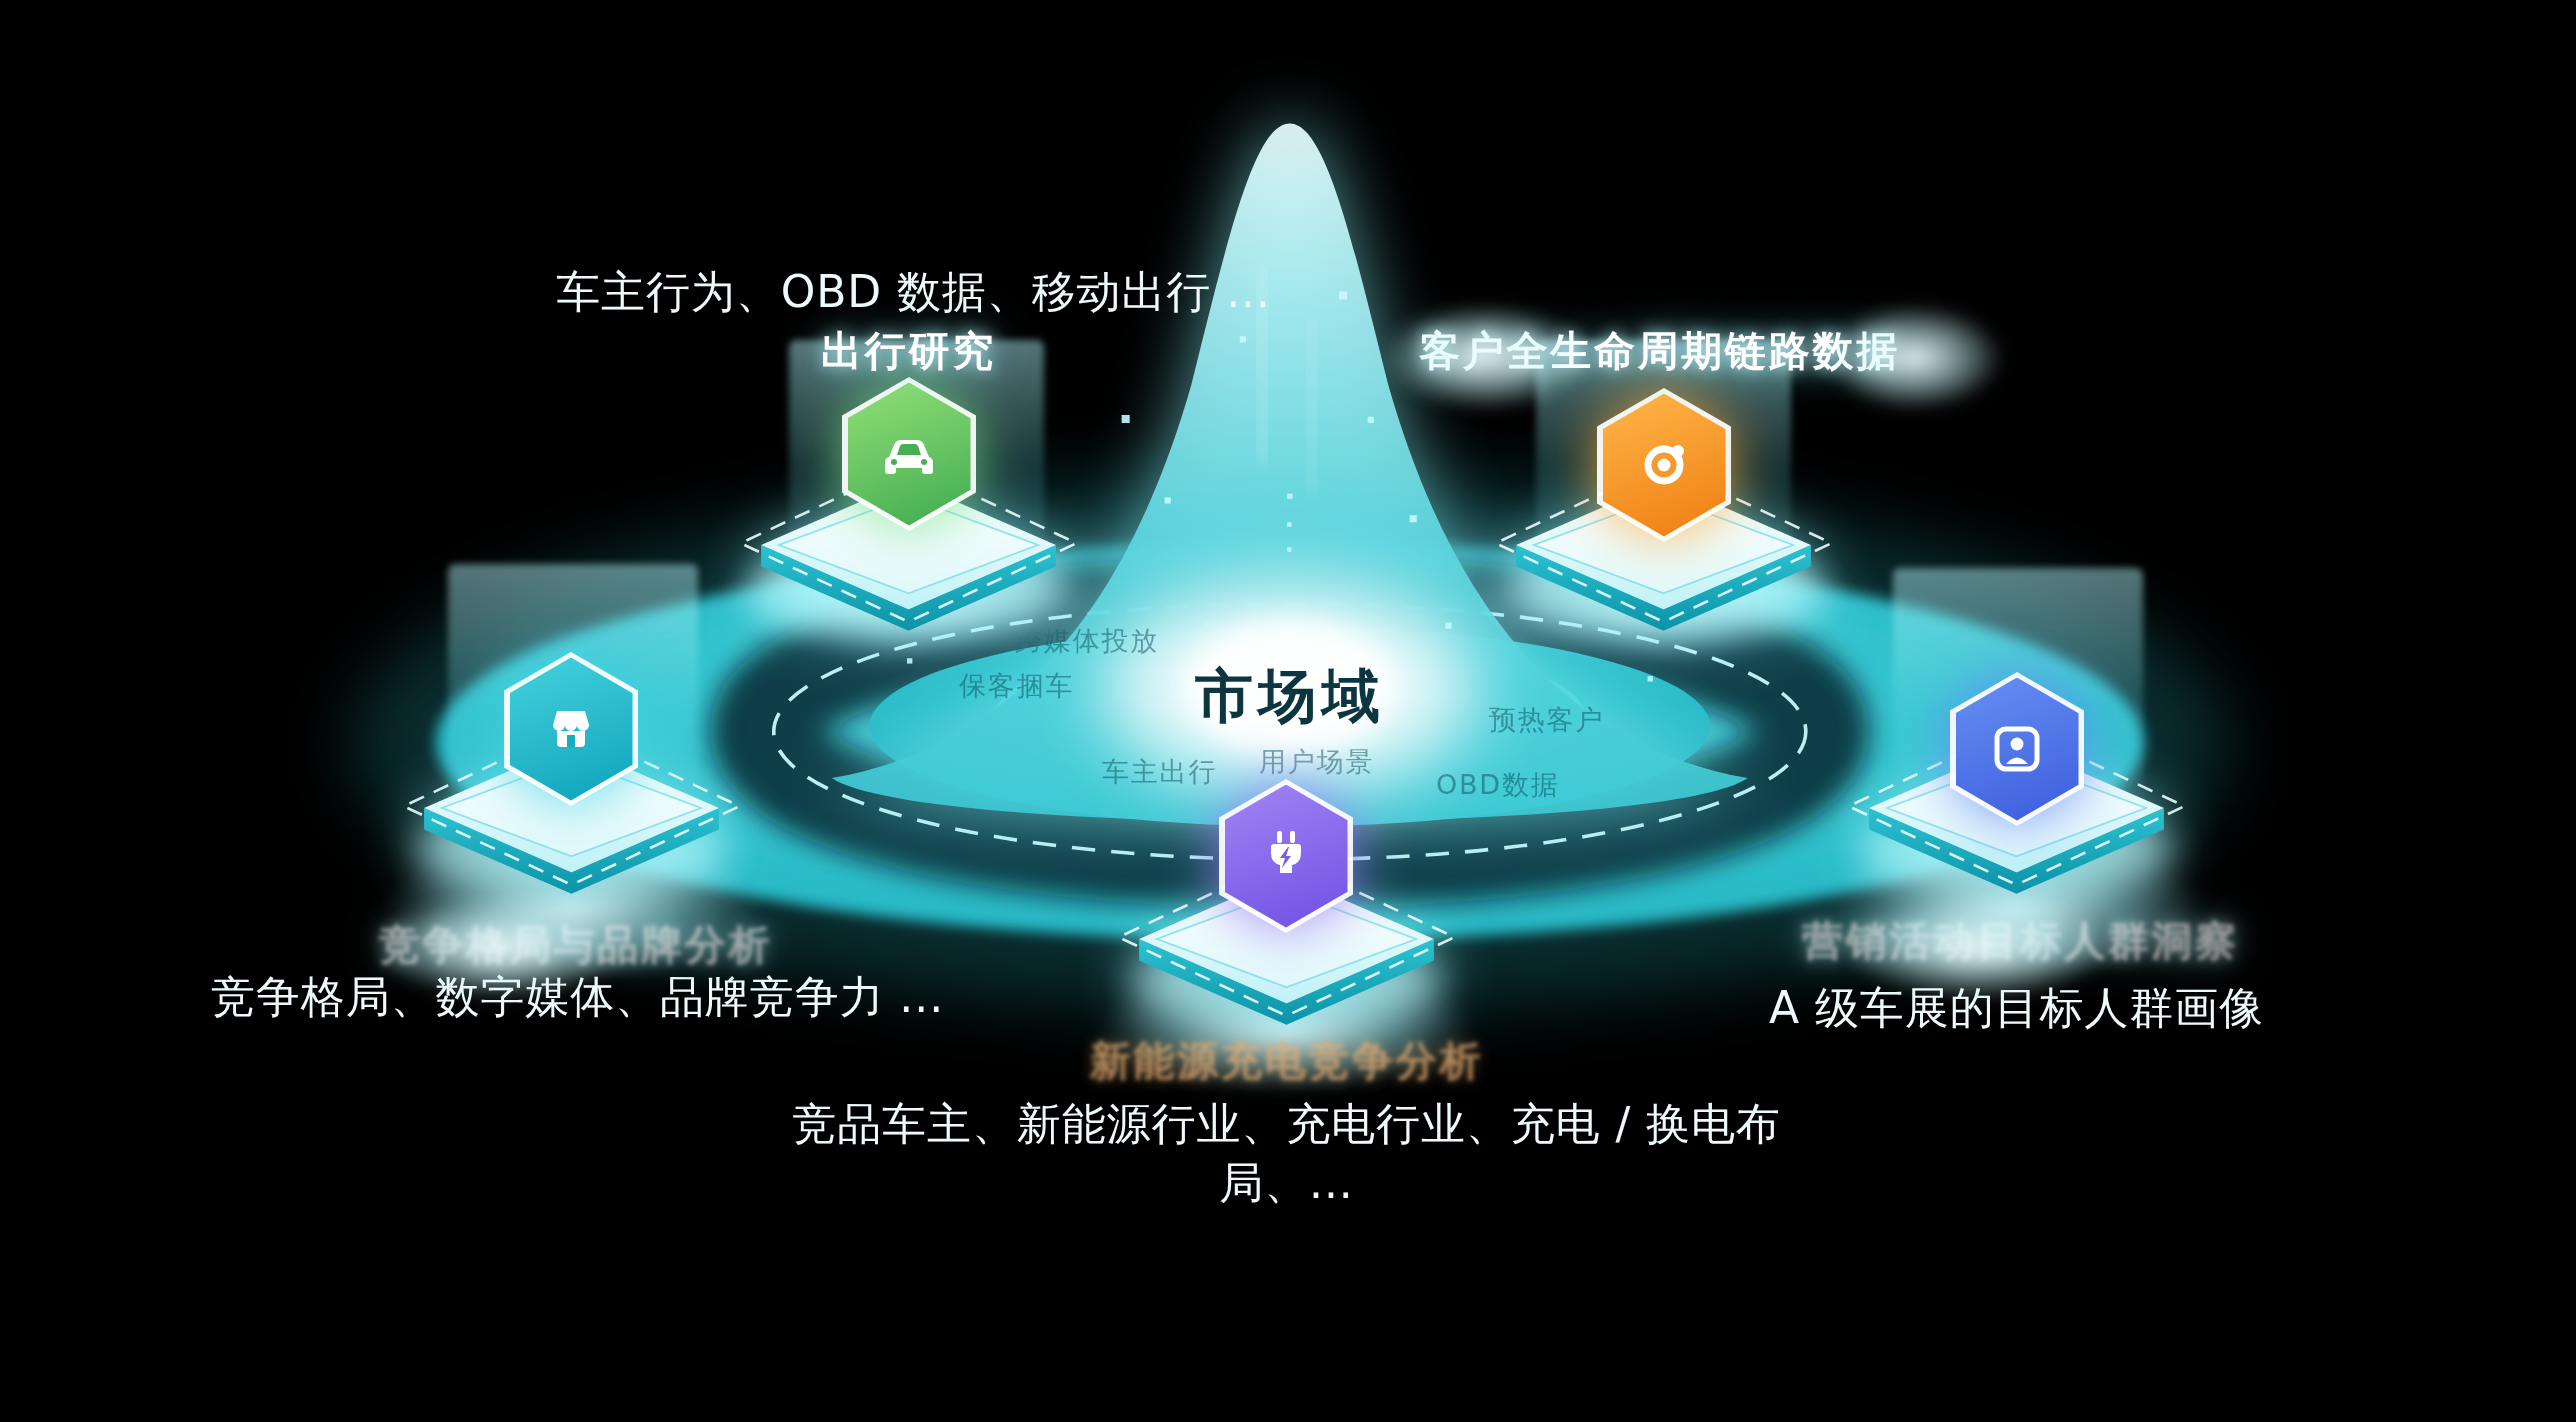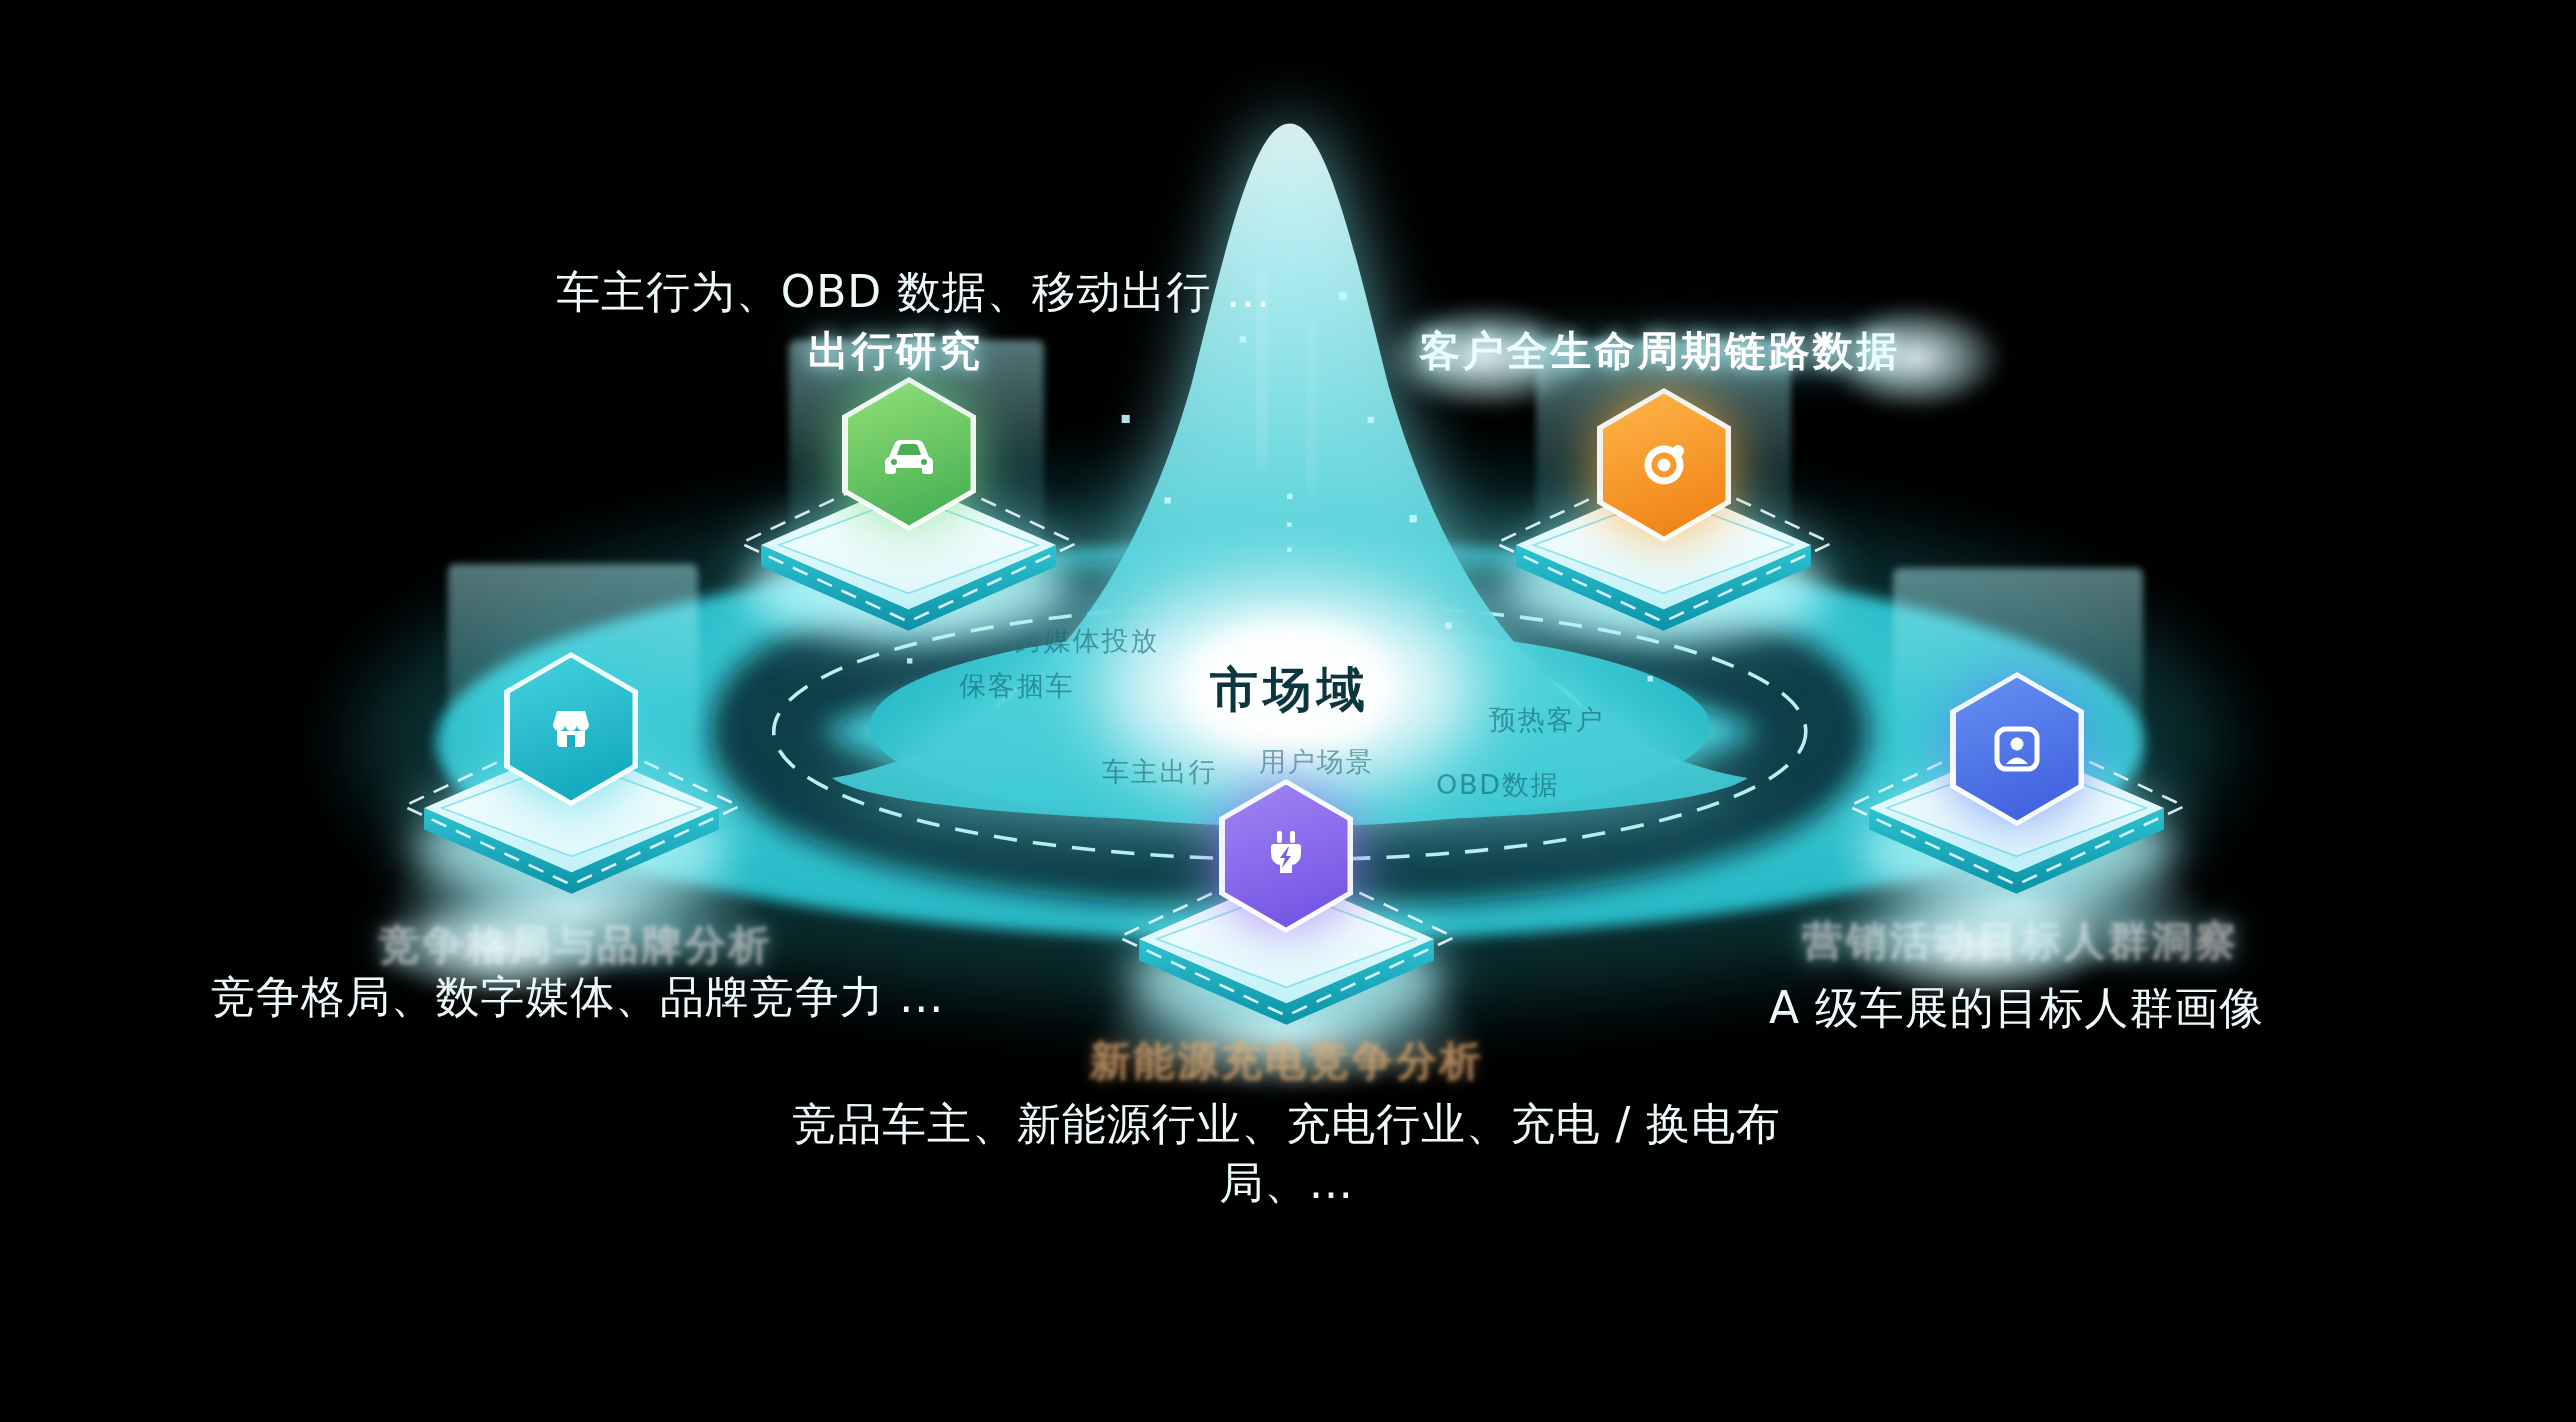--- a/index.html
+++ b/index.html
@@ -46,21 +46,21 @@
         font-size:44px;font-weight:400;color:#eef9fb;letter-spacing:0.9px;}
   .w1000{width:894px;} .w1200{width:1073px;}
   .title-washed{opacity:.6;filter:blur(2px);}
   .title-warm{color:#e6b077;opacity:.75;filter:blur(2px);
         text-shadow:0 0 14.3px rgba(255,195,120,.55);}
 
   .blob{position:absolute;z-index:8;border-radius:50%;filter:blur(7.2px);
         background:radial-gradient(closest-side,rgba(238,253,255,.95),rgba(205,248,252,.5) 55%,rgba(205,248,252,0));}
 
   .center-label{position:absolute;z-index:9;left:1093px;top:658px;width:394px;text-align:center;
-        font-size:48px;font-weight:700;color:#0d3540;letter-spacing:5.4px;}
+        font-size:58px;font-weight:700;color:#0d3540;letter-spacing:5.4px;}
 </style>
 </head>
 <body>
 
 <div class="stage">
 
   <svg class="scene-svg" width="2576" height="1422" viewBox="0 0 2880 1590">
     <defs>
       <radialGradient id="discG" cx="50%" cy="45%" r="60%">
         <stop offset="0%" stop-color="#5fdbe3"></stop>
@@ -241,21 +241,21 @@
       <svg width="72" height="72" viewBox="0 0 72 72">
         <rect x="16" y="16" width="40" height="40" rx="9" fill="none" stroke="#fff" stroke-width="5"></rect>
         <circle cx="36" cy="31" r="6.5" fill="#fff"></circle>
         <path d="M25 51 Q36 38 47 51 Z" fill="#fff"></path>
       </svg>
     </div>
       </div>
   </div>
 
   <div class="node-sub" style="left:511px;top:263px;">车主行为、OBD 数据、移动出行 ...</div>
-  <div class="node-title" style="left:493px;top:324px;">出行研究</div>
+  <div class="node-title" style="left:506px;top:324px;">出行研究</div>
 
   <div class="node-title" style="left:1257px;top:324px;">客户全生命周期链路数据</div>
 
   <div class="node-title title-washed" style="left:173px;top:918px;">竞争格局与品牌分析</div>
   <div class="node-sub" style="left:175px;top:968px;">竞争格局、数字媒体、品牌竞争力 ...</div>
 
   <div class="node-title title-warm" style="left:884px;top:1034px;">新能源充电竞争分析</div>
   <div class="node-sub w1200" style="left:750px;top:1095px;">竞品车主、新能源行业、充电行业、充电 / 换电布局、...</div>
 
   <div class="node-title title-washed" style="left:1618px;top:914px;">营销活动目标人群洞察</div>

